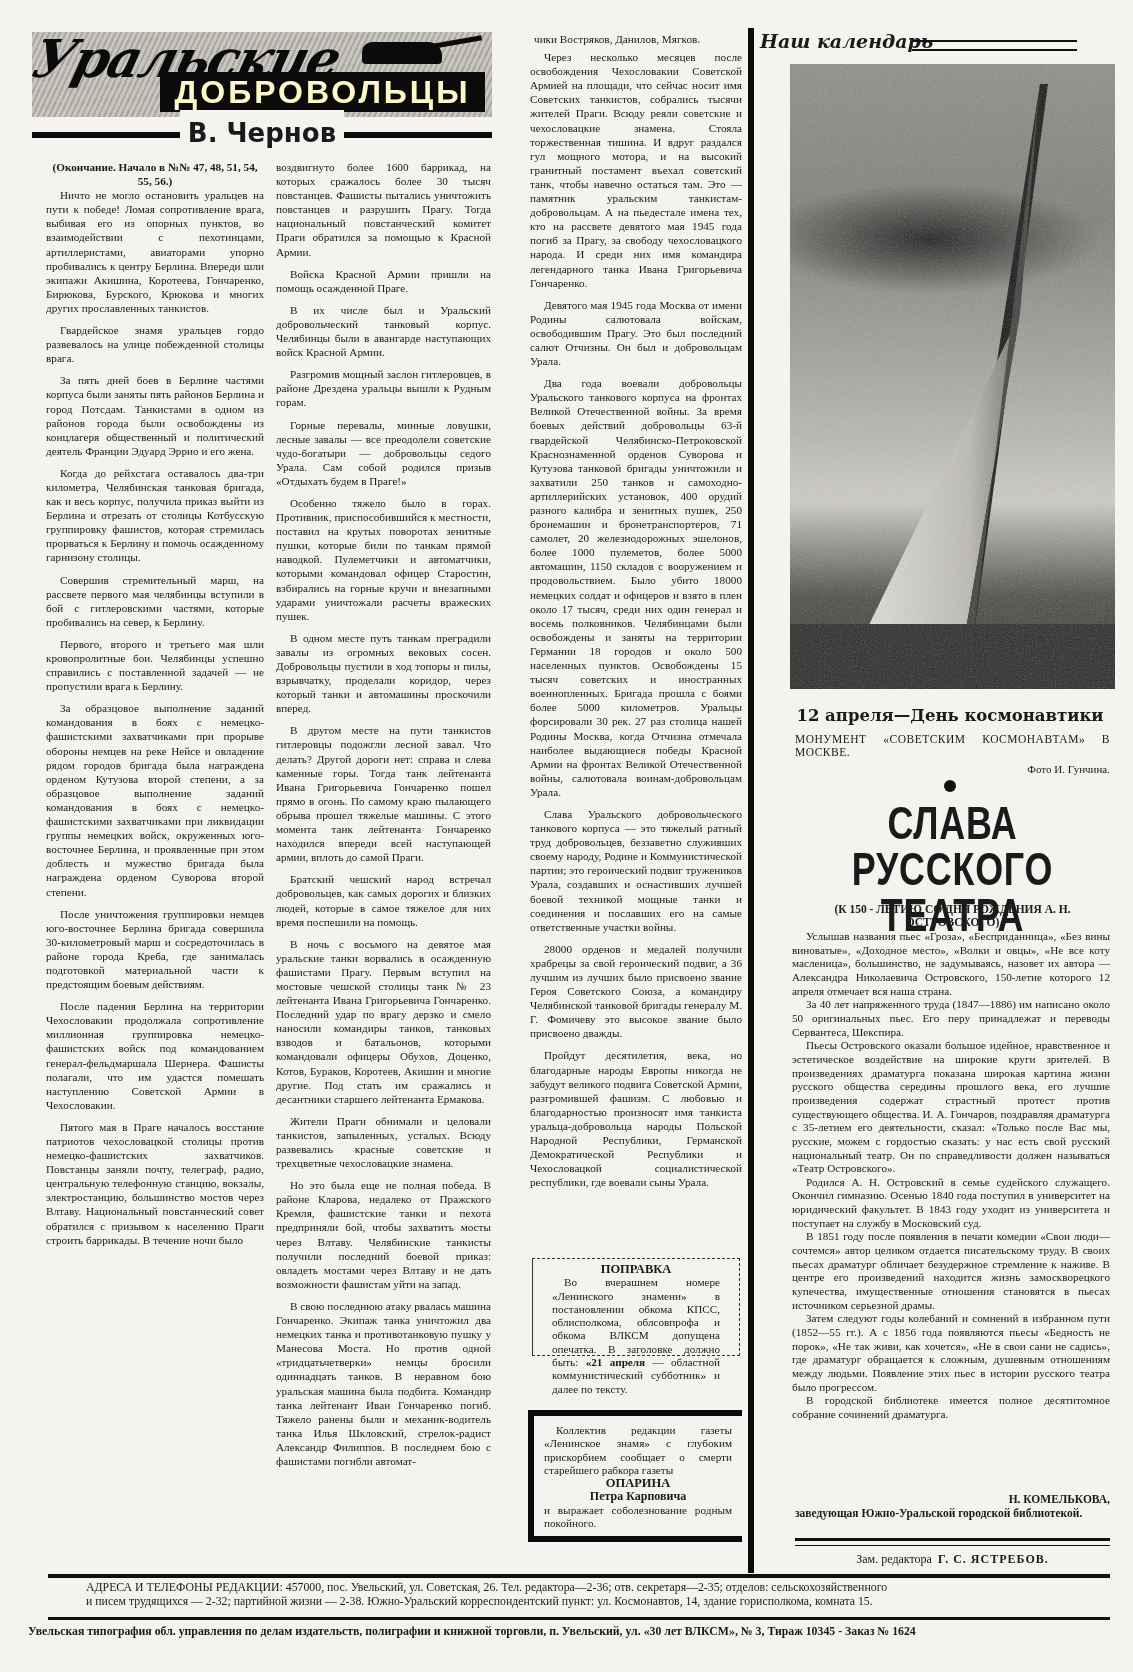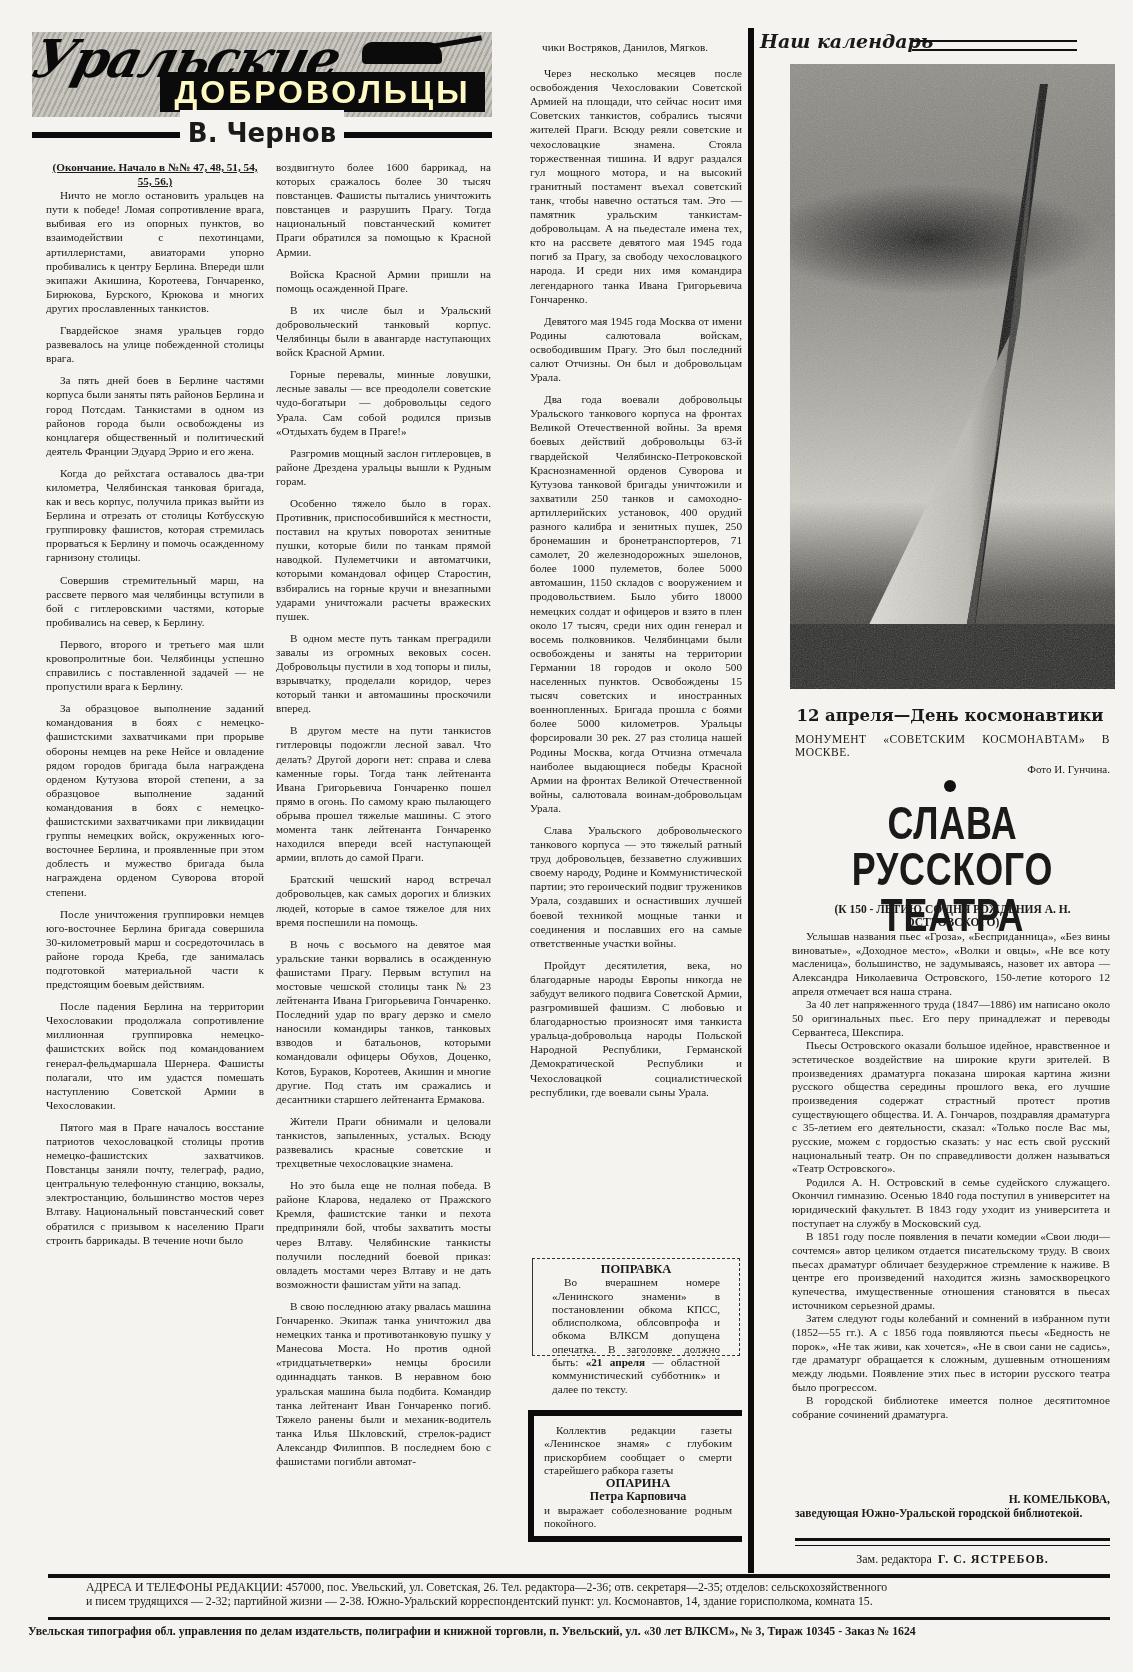--- a/index.html
+++ b/index.html
@@ -1,21 +1,21 @@
 <!DOCTYPE html>
 <html><head>
 <meta charset="utf-8">
 <style>
   html,body{margin:0;padding:0;background:#f4f3ef;}
   body{width:1133px;height:1672px;position:relative;overflow:hidden;font-family:"Liberation Serif",serif;color:#1a1a1a;}
   .page{position:absolute;left:0;top:0;width:1133px;height:1672px;background:#f4f3ef;}
   .col{position:absolute;font-size:11.2px;line-height:14.1px;text-align:justify;}
   .col p{margin:0 0 8px 0;text-indent:14px;}
   .col p.noind{text-indent:0;}
-  .col .intro{font-weight:bold;text-align:center;text-indent:0;margin:0;text-decoration:underline;}
+  .col .intro{font-weight:bold;text-align:center;text-indent:0;margin:0;}
   
   .masthead{position:absolute;left:32px;top:32px;width:460px;height:85px;background:#bdbbb3;
     background-image:repeating-linear-gradient(115deg,#a9a79f 0 2px,#c8c6be 2px 5px);}
   .mh-script{position:absolute;left:2px;top:-4px;font-family:"DejaVu Serif",serif;font-style:italic;font-weight:bold;font-size:52px;color:#0a0a0a;letter-spacing:-2px;transform:skewX(-14deg);}
   .mh-box{position:absolute;left:128px;top:40px;width:325px;height:40px;background:#0b0b0b;}
   .mh-box span{display:block;color:#fef9c3;font-family:Liberation Sans, sans-serif;font-weight:bold;font-size:32px;letter-spacing:3px;text-align:center;line-height:40px;}
   .mh-tank{position:absolute;left:330px;top:10px;width:80px;height:22px;background:#0b0b0b;border-radius:10px 14px 4px 4px;}
   .mh-gun{position:absolute;left:395px;top:8px;width:55px;height:5px;background:#0b0b0b;transform:rotate(-10deg);}
   .byline{position:absolute;left:32px;top:120px;width:460px;height:30px;}
   .byline .rule{position:absolute;top:12px;height:6px;background:#0b0b0b;}
@@ -82,38 +82,39 @@
     <p>За образцовое выполнение заданий командования в боях с немецко-фашистскими захватчиками при прорыве обороны немцев на реке Нейсе и овладение рядом городов бригада была награждена орденом Кутузова второй степени, а за образцовое выполнение заданий командования в боях с немецко-фашистскими захватчиками при ликвидации группы немецких войск, окруженных юго-восточнее Берлина, и проявленные при этом доблесть и мужество бригада была награждена орденом Суворова второй степени.</p>
     <p>После уничтожения группировки немцев юго-восточнее Берлина бригада совершила 30-километровый марш и сосредоточилась в районе города Креба, где занималась подготовкой материальной части к предстоящим боевым действиям.</p>
     <p>После падения Берлина на территории Чехословакии продолжала сопротивление миллионная группировка немецко-фашистских войск под командованием генерал-фельдмаршала Шернера. Фашисты полагали, что им удастся помешать наступлению Советской Армии в Чехословакии.</p>
     <p>Пятого мая в Праге началось восстание патриотов чехословацкой столицы против немецко-фашистских захватчиков. Повстанцы заняли почту, телеграф, радио, центральную телефонную станцию, вокзалы, электростанцию, большинство мостов через Влтаву. Национальный повстанческий совет обратился с призывом к населению Праги строить баррикады. В течение ночи было</p>
   </div>
 
   <div class="col" style="left:276px;top:160px;width:215px;">
     <p class="noind">воздвигнуто более 1600 баррикад, на которых сражалось более 30 тысяч повстанцев. Фашисты пытались уничтожить повстанцев и разрушить Прагу. Тогда национальный повстанческий комитет Праги обратился за помощью к Красной Армии.</p>
     <p>Войска Красной Армии пришли на помощь осажденной Праге.</p>
     <p>В их числе был и Уральский добровольческий танковый корпус. Челябинцы были в авангарде наступающих войск Красной Армии.</p>
+    <p>Разгромив мощный заслон гитлеровцев, в районе Дрездена уральцы вышли к Рудным горам.</p>
     <p>Горные перевалы, минные ловушки, лесные завалы — все преодолели советские чудо-богатыри — добровольцы седого Урала. Сам собой родился призыв «Отдыхать будем в Праге!»</p>
-    <p>Разгромив мощный заслон гитлеровцев, в районе Дрездена уральцы вышли к Рудным горам.</p>
     <p>Особенно тяжело было в горах. Противник, приспособившийся к местности, поставил на крутых поворотах зенитные пушки, которые били по танкам прямой наводкой. Пулеметчики и автоматчики, которыми командовал офицер Старостин, взбирались на горные кручи и внезапными ударами уничтожали расчеты вражеских пушек.</p>
     <p>В одном месте путь танкам преградили завалы из огромных вековых сосен. Добровольцы пустили в ход топоры и пилы, взрывчатку, проделали коридор, через который танки и автомашины проскочили вперед.</p>
     <p>В другом месте на пути танкистов гитлеровцы подожгли лесной завал. Что делать? Другой дороги нет: справа и слева каменные горы. Тогда танк лейтенанта Ивана Григорьевича Гончаренко пошел прямо в огонь. По самому краю пылающего обрыва прошел тяжелые машины. С этого момента танк лейтенанта Гончаренко находился впереди всей наступающей армии, вплоть до самой Праги.</p>
     <p>Братский чешский народ встречал добровольцев, как самых дорогих и близких людей, которые в самое тяжелое для них время поспешили на помощь.</p>
     <p>В ночь с восьмого на девятое мая уральские танки ворвались в осажденную фашистами Прагу. Первым вступил на мостовые чешской столицы танк № 23 лейтенанта Ивана Григорьевича Гончаренко. Последний удар по врагу дерзко и смело наносили командиры танков, танковых взводов и батальонов, которыми командовали офицеры Обухов, Доценко, Котов, Бураков, Коротеев, Акишин и многие другие. Под стать им сражались и десантники старшего лейтенанта Ермакова.</p>
     <p>Жители Праги обнимали и целовали танкистов, запыленных, усталых. Всюду развевались красные советские и трехцветные чехословацкие знамена.</p>
     <p>Но это была еще не полная победа. В районе Кларова, недалеко от Пражского Кремля, фашистские танки и пехота предприняли бой, чтобы захватить мосты через Влтаву. Челябинские танкисты получили последний боевой приказ: овладеть мостами через Влтаву и не дать возможности фашистам уйти на запад.</p>
     <p>В свою последнюю атаку рвалась машина Гончаренко. Экипаж танка уничтожил два немецких танка и противотанковую пушку у Манесова Моста. Но против одной «тридцатьчетверки» немцы бросили одиннадцать танков. В неравном бою уральская машина была подбита. Командир танка лейтенант Иван Гончаренко погиб. Тяжело ранены были и механик-водитель танка Илья Шкловский, стрелок-радист Александр Филиппов. В последнем бою с фашистами погибли автомат-</p>
   </div>
 
   <div class="col" style="left:530px;top:28px;width:212px;">
-    <p class="noind" style="margin:12px;">чики Востряков, Данилов, Мягков.</p>
+    <p class="noind" style="margin:4px;">чики Востряков, Данилов, Мягков.</p>
     <p>Через несколько месяцев после освобождения Чехословакии Советской Армией на площади, что сейчас носит имя Советских танкистов, собрались тысячи жителей Праги. Всюду реяли советские и чехословацкие знамена. Стояла торжественная тишина. И вдруг раздался гул мощного мотора, и на высокий гранитный постамент въехал советский танк, чтобы навечно остаться там. Это — памятник уральским танкистам-добровольцам. А на пьедестале имена тех, кто на рассвете девятого мая 1945 года погиб за Прагу, за свободу чехословацкого народа. И среди них имя командира легендарного танка Ивана Григорьевича Гончаренко.</p>
     <p>Девятого мая 1945 года Москва от имени Родины салютовала войскам, освободившим Прагу. Это был последний салют Отчизны. Он был и добровольцам Урала.</p>
     <p>Два года воевали добровольцы Уральского танкового корпуса на фронтах Великой Отечественной войны. За время боевых действий добровольцы 63-й гвардейской Челябинско-Петроковской Краснознаменной орденов Суворова и Кутузова танковой бригады уничтожили и захватили 250 танков и самоходно-артиллерийских установок, 400 орудий разного калибра и зенитных пушек, 250 бронемашин и бронетранспортеров, 71 самолет, 20 железнодорожных эшелонов, более 1000 пулеметов, более 5000 автомашин, 1150 складов с вооружением и продовольствием. Было убито 18000 немецких солдат и офицеров и взято в плен около 17 тысяч, среди них один генерал и восемь полковников. Челябинцами были освобождены и заняты на территории Германии 18 городов и около 500 населенных пунктов. Освобождены 15 тысяч советских и иностранных военнопленных. Бригада прошла с боями более 5000 километров. Уральцы форсировали 30 рек. 27 раз столица нашей Родины Москва, когда Отчизна отмечала наиболее выдающиеся победы Красной Армии на фронтах Великой Отечественной войны, салютовала воинам-добровольцам Урала.</p>
     <p>Слава Уральского добровольческого танкового корпуса — это тяжелый ратный труд добровольцев, беззаветно служивших своему народу, Родине и Коммунистической партии; это героический подвиг тружеников Урала, создавших и оснастивших лучшей боевой техникой мощные танки и соединения и пославших его на самые ответственные участки войны.</p>
+    <p>28000 орденов и медалей получили храбрецы за свой героический подвиг, а 36 лучшим из лучших было присвоено звание Героя Советского Союза, а командиру Челябинской танковой бригады генералу М. Г. Фомичеву это высокое звание было присвоено дважды.</p>
     <p>Пройдут десятилетия, века, но благодарные народы Европы никогда не забудут великого подвига Советской Армии, разгромившей фашизм. С любовью и благодарностью произносят имя танкиста уральца-добровольца народы Польской Народной Республики, Германской Демократической Республики и Чехословацкой социалистической республики, где воевали сыны Урала.</p>
   </div>
 
   <div class="box-correction">
     <div class="t">ПОПРАВКА</div>
     <p><span>Во вчерашнем номере «Ленинского знамени» в постановлении обкома КПСС, облисполкома, облсовпрофа и обкома ВЛКСМ допущена опечатка. В заголовке должно быть: </span><b>«21 апреля</b><span> — областной коммунистический субботник» и далее по тексту.</span></p>
   </div>
 
   <div class="box-obit">
     <p style="text-indent:12px;">Коллектив редакции газеты «Ленинское знамя» с глубоким прискорбием сообщает о смерти старейшего рабкора газеты</p>

